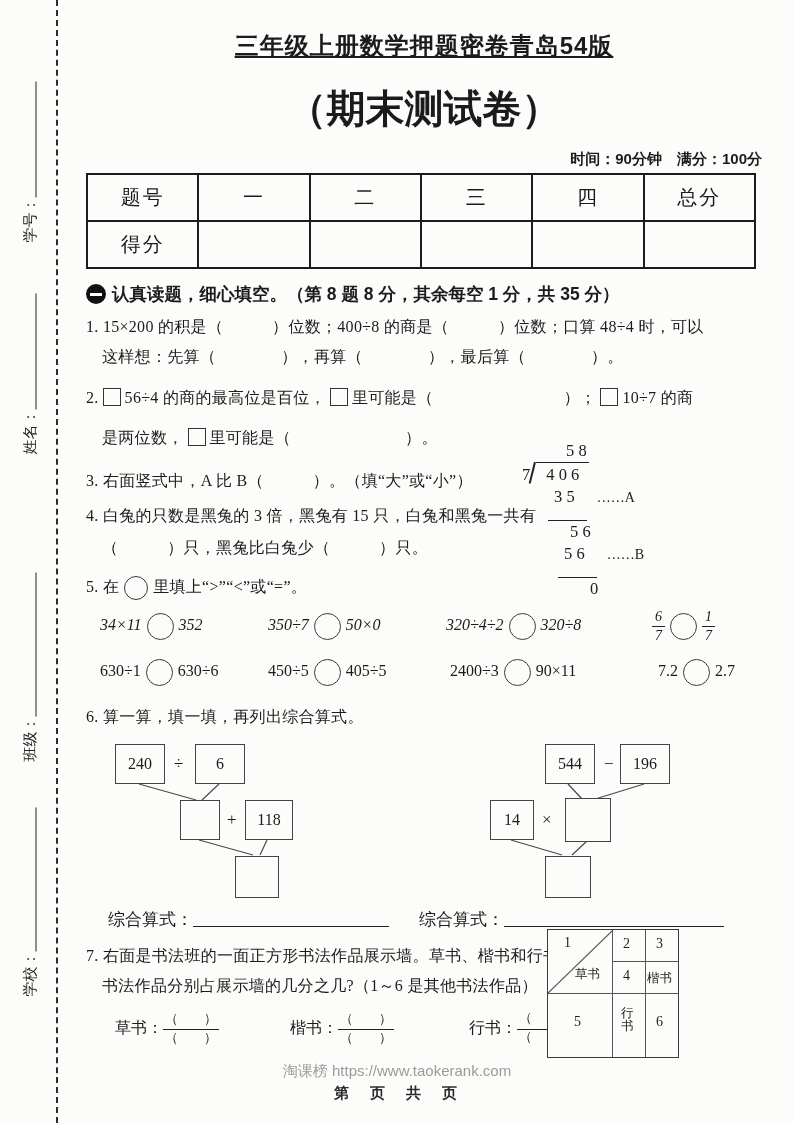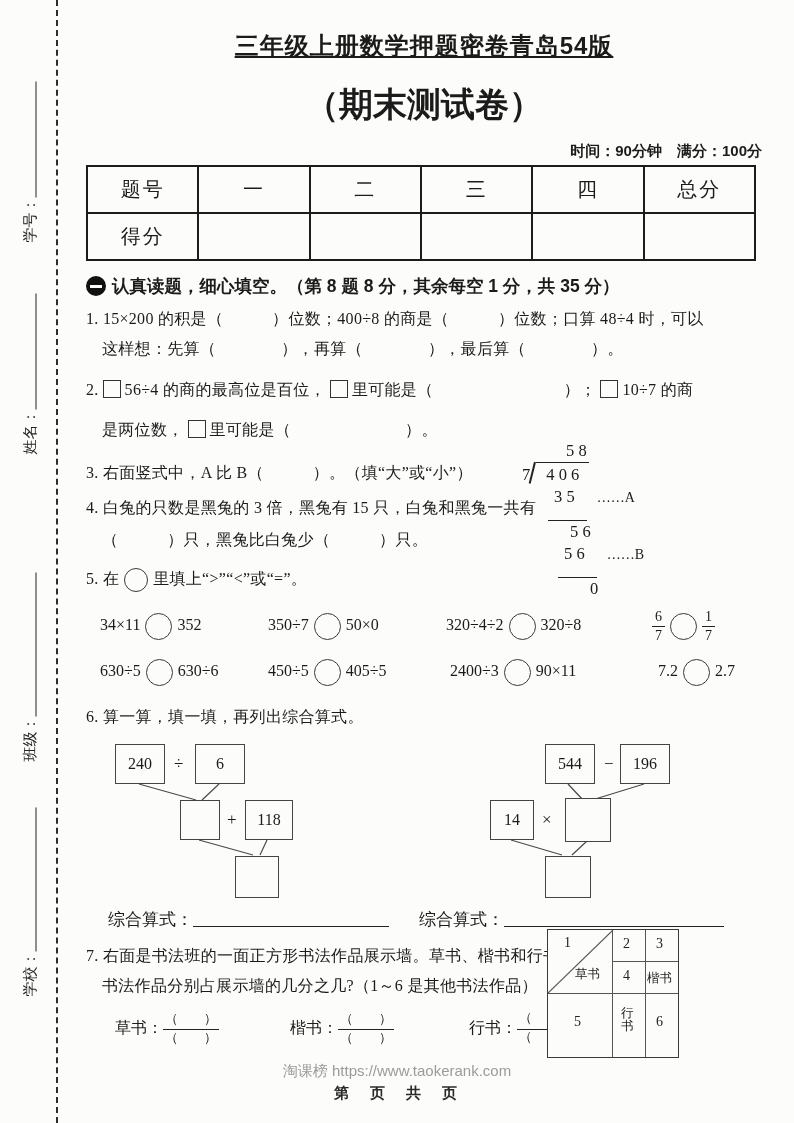--- a/index.html
+++ b/index.html
@@ -14,21 +14,21 @@
   .side-label{
     position:absolute;transform:rotate(-90deg);transform-origin:center;
     font-size:15px;white-space:nowrap;color:#222;
     font-family:"Liberation Sans","DejaVu Sans",sans-serif;
   }
   .sblank{display:inline-block;border-bottom:1.6px solid #222;height:13px;vertical-align:-2px;}
   
   .content{position:absolute;left:86px;top:0;width:676px;}
   .title{margin-top:30px;text-align:center;font-size:24px;font-weight:bold;letter-spacing:1px;
          font-family:"Liberation Sans","DejaVu Sans",sans-serif;text-decoration:underline;}
-  .subtitle{margin-top:20px;text-align:center;font-size:34px;font-weight:bold;
+  .subtitle{margin-top:20px;text-align:center;font-size:39px;font-weight:bold;
          font-family:Liberation Serif, serif;}
   .meta{margin-top:14px;text-align:right;font-size:15px;font-weight:bold;
          font-family:"Liberation Sans","DejaVu Sans",sans-serif;}
   table.score{border-collapse:collapse;width:670px;margin-top:4px;table-layout:fixed;}
   table.score td{border:2px solid #1c1c1c;height:43px;text-align:center;font-size:20px;letter-spacing:2px;}
   
   .sec-head{margin-top:13px;font-size:17.5px;font-weight:bold;display:flex;align-items:center;
             font-family:"Liberation Sans","DejaVu Sans",sans-serif;}
   .sec-icon{width:20px;height:20px;border-radius:50%;background:#111;display:inline-block;
             position:relative;margin-right:6px;flex:0 0 auto;}
@@ -143,37 +143,37 @@
 
     <div class="qline" style="margin-top:8px;">3. 右面竖式中，A 比 B（　　　）。（填“大”或“小”）</div>
 
     <div class="qline" style="margin-top:4px;line-height:32px;">4. 白兔的只数是黑兔的 3 倍，黑兔有 15 只，白兔和黑兔一共有</div>
     <div class="qline indent" style="line-height:32px;">（　　　）只，黑兔比白兔少（　　　）只。</div>
 
     <div class="qline" style="margin-top:8px;">
       <span>5. 在</span><span class="circ small"></span><span>里填上“&gt;”“&lt;”或“=”。</span>
     </div>
 
-    <div class="cmp-row" style="margin-top:8px;">
+    <div class="cmp-row" style="font-style:italic;">
       <span class="cmp-item" style="left:14px;">
         <span>34×11</span><span class="circ"></span><span>352</span>
       </span>
       <span class="cmp-item" style="left:182px;">
         <span>350÷7</span><span class="circ"></span><span>50×0</span>
       </span>
       <span class="cmp-item" style="left:360px;">
         <span>320÷4÷2</span><span class="circ"></span><span>320÷8</span>
       </span>
       <span class="cmp-item" style="left:566px;">
         <span class="frac"><span class="fn">6</span><span class="fd">7</span></span><span class="circ"></span><span class="frac"><span class="fn">1</span><span class="fd">7</span></span>
       </span>
     </div>
     <div class="cmp-row">
       <span class="cmp-item" style="left:14px;">
-        <span>630÷5</span><span class="circ"></span><span>630÷6</span>
+        <span>630÷1</span><span class="circ"></span><span>630÷6</span>
       </span>
       <span class="cmp-item" style="left:182px;">
         <span>450÷5</span><span class="circ"></span><span>405÷5</span>
       </span>
       <span class="cmp-item" style="left:364px;">
         <span>2400÷3</span><span class="circ"></span><span>90×11</span>
       </span>
       <span class="cmp-item" style="left:572px;">
         <span>7.2</span><span class="circ"></span><span>2.7</span>
       </span>

